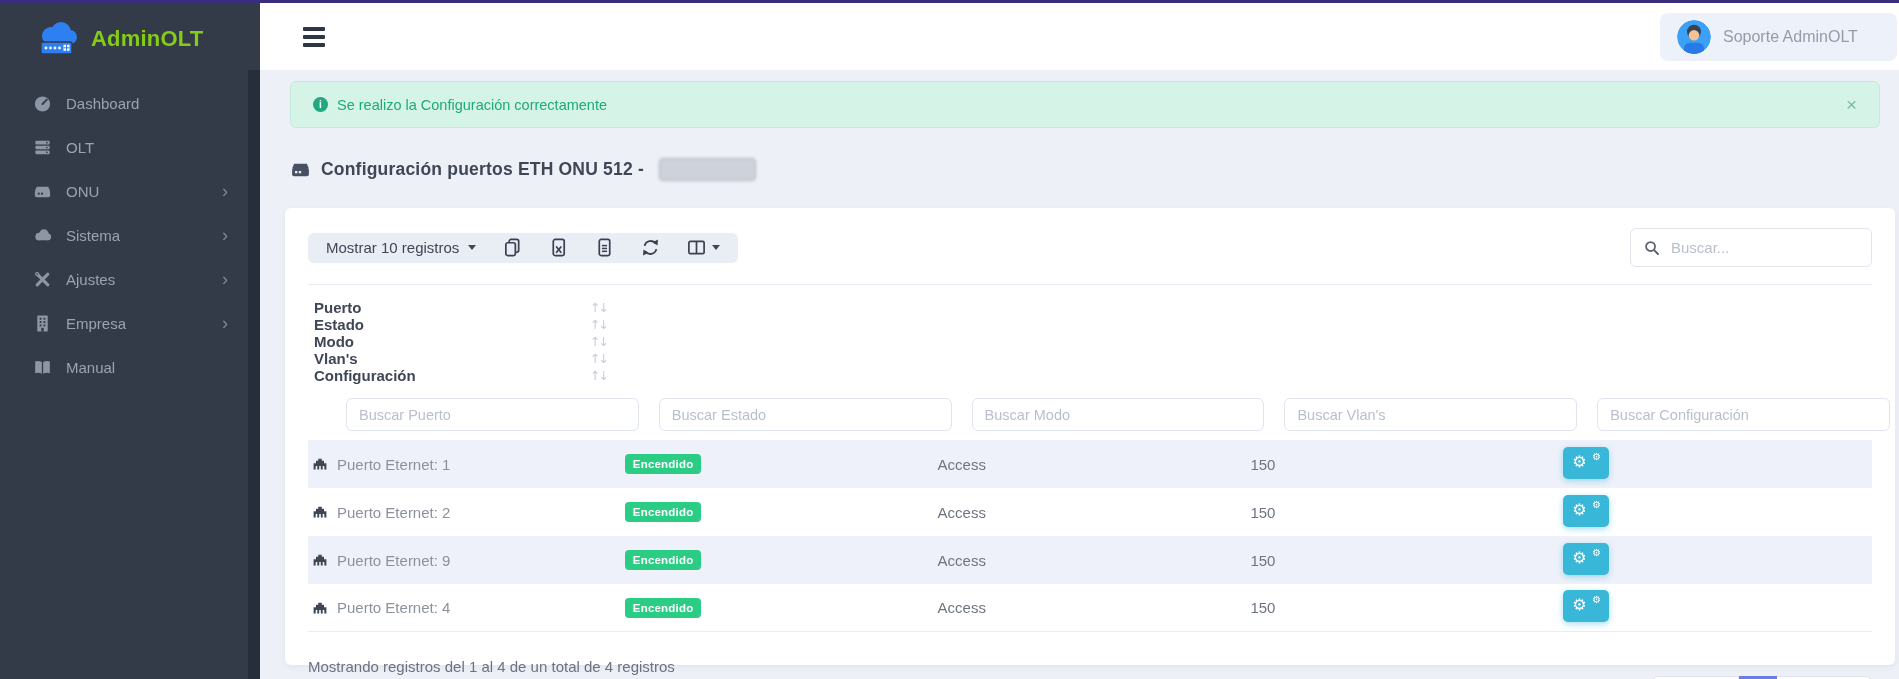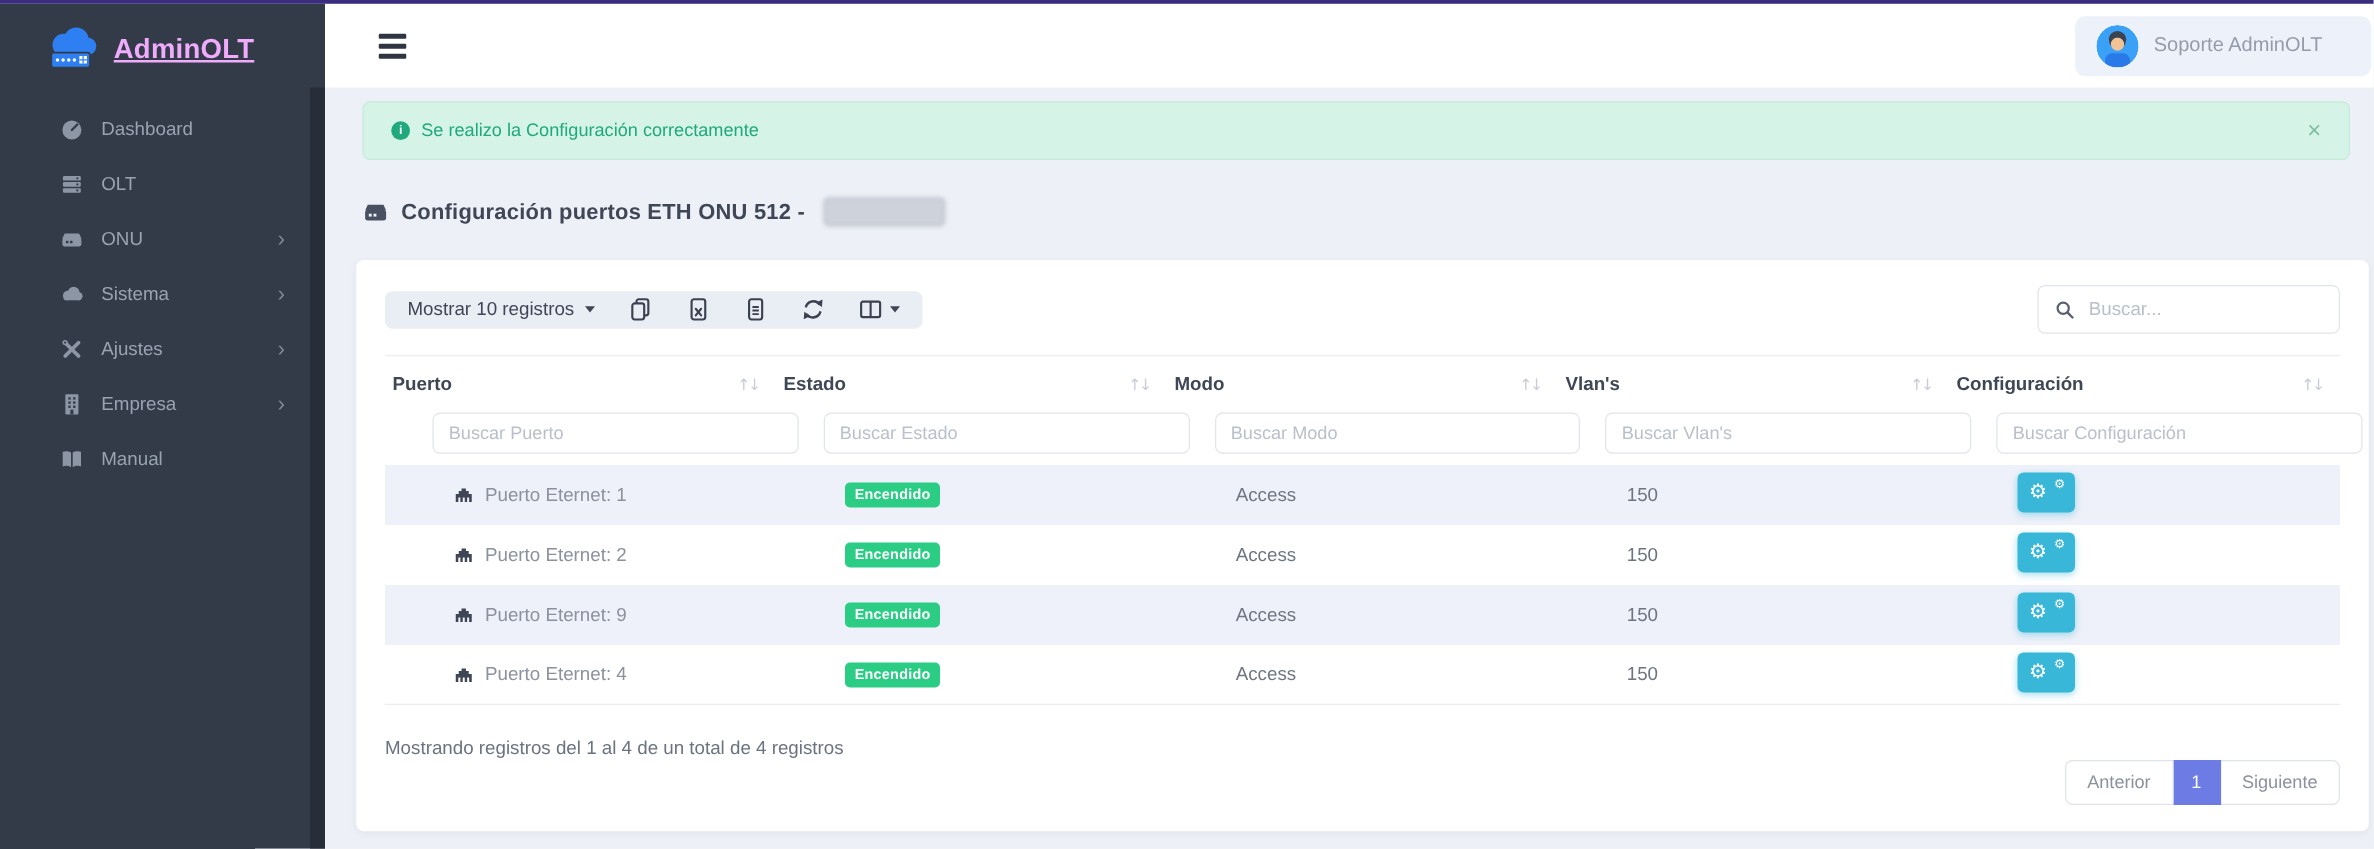--- a/index.html
+++ b/index.html
@@ -15,22 +15,22 @@
   }
   *{margin:0;padding:0;box-sizing:border-box;}
   html,body{width:1899px;height:679px;}
   body{position:relative;overflow:hidden;background:var(--content-bg);
        font-family:"Liberation Sans","DejaVu Sans",sans-serif;}
   .top-strip{position:absolute;top:0;left:0;right:0;height:3px;background:var(--strip);z-index:20;}
 
   
   .sidebar{position:absolute;left:0;top:3px;bottom:0;width:260px;background:var(--sidebar);z-index:5;}
   .brand{height:72px;display:flex;align-items:center;padding-left:36px;gap:9px;cursor:pointer;}
-  .brand-text{color:#f0abfc;font-size:22px;font-weight:bold;letter-spacing:.2px;text-decoration:underline;}
-  .nav{padding-top:6px;padding-left:15px;}
+  .brand-text{color:#84cc16;font-size:22px;font-weight:bold;letter-spacing:.2px;}
+  .nav{padding-top:6px;}
   .nav-item{display:flex;align-items:center;height:44px;padding:0 18px 0 33px;gap:14px;
             color:var(--sb-text);font-size:15px;text-decoration:none;cursor:pointer;}
   .nav-ic{width:19px;height:19px;display:flex;align-items:center;justify-content:center;color:var(--sb-icon);flex:0 0 19px;}
   .nav-ic svg{width:19px;height:19px;}
   .chev{margin-left:auto;margin-right:14px;color:#7f8897;font-size:18px;line-height:1;}
   .sidebar-scrollstrip{position:absolute;right:0;top:67px;bottom:0;width:12px;background:var(--sidebar-strip);}
 
   
   .topbar{position:absolute;left:260px;top:3px;right:0;height:67px;background:#fff;
           display:flex;align-items:center;padding-left:43px;z-index:4;}
@@ -70,32 +70,32 @@
   .tool-btn{background:none;border:0;color:#3a4150;cursor:pointer;display:flex;align-items:center;gap:6px;padding:0;}
   .tool-btn svg{width:19px;height:19px;}
   .search-box{display:flex;align-items:center;gap:11px;width:242px;height:39px;background:#fff;
               border:1px solid var(--border);border-radius:6px;padding:0 13px;cursor:text;}
   .search-box svg{width:16px;height:16px;color:#596070;flex:0 0 16px;}
   .search-box input{border:0;outline:0;flex:1;min-width:0;font-size:15px;color:#6b7280;
                     background:transparent;font-family:inherit;}
   input::placeholder{color:var(--ph);opacity:1;}
 
   .tbl{margin-top:17px;border-top:1px solid var(--table-line);}
-  .thead{display:flex;padding:14px 0 12px;}
+  .thead{display:flex;padding:14px 0 12px;flex-direction:column;}
   .th{width:20%;display:flex;align-items:center;justify-content:space-between;padding:0 14px 0 6px;cursor:pointer;}
   .th-label{font-size:15px;font-weight:bold;color:var(--title);}
   .sort{color:#c7ccd8;font-size:12.5px;letter-spacing:-2px;font-family:"DejaVu Sans",sans-serif;}
   .tfilter{display:flex;margin:2px 0 9px;}
   .tf{width:20%;padding:0 14px 0 6px;}
   .filter-input{width:100%;height:33px;border:1px solid var(--border);border-radius:6px;padding:0 12px;
                 font-size:14.5px;color:#ef4444;outline:none;font-family:inherit;margin-left:32px;}
   .tr{display:flex;align-items:center;height:48px;}
   .tr.odd{background:var(--stripe);}
   .tr:last-child{border-bottom:1px solid var(--table-line);}
-  .td{width:20%;padding-left:22px;font-size:15px;color:var(--cell);margin-left:33px;}
+  .td{width:20%;padding-left:4px;font-size:15px;color:var(--cell);}
   .td-puerto{display:flex;align-items:center;gap:9px;color:var(--muted);}
   .eth-ic{width:16px;height:16px;color:#3f4656;flex:0 0 16px;}
   .eth-ic svg{width:16px;height:16px;display:block;}
   .badge{display:inline-block;background:var(--badge);color:#fff;font-size:11.5px;font-weight:bold;
          padding:4px 8px;border-radius:4px;letter-spacing:.2px;}
   .gear-btn{width:46px;height:32px;background:var(--gear);border:0;border-radius:5px;color:#fff;
             cursor:pointer;position:relative;box-shadow:0 2px 6px rgba(57,183,217,.45);}
   .gear-big{position:absolute;left:9px;top:7px;font-size:16px;line-height:1;font-family:"DejaVu Sans",sans-serif;}
   .gear-small{position:absolute;right:8px;top:5px;font-size:10px;line-height:1;font-family:"DejaVu Sans",sans-serif;}
 

